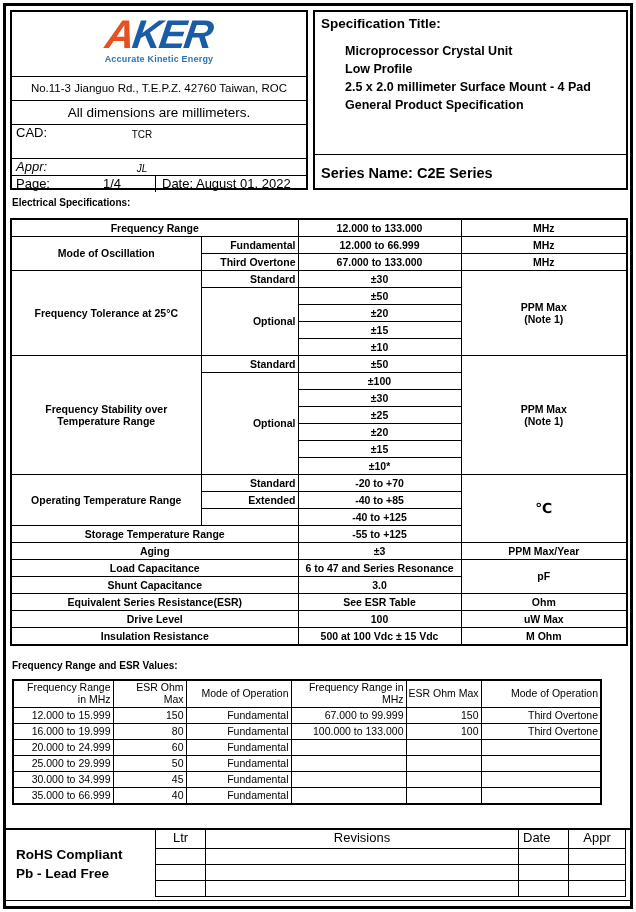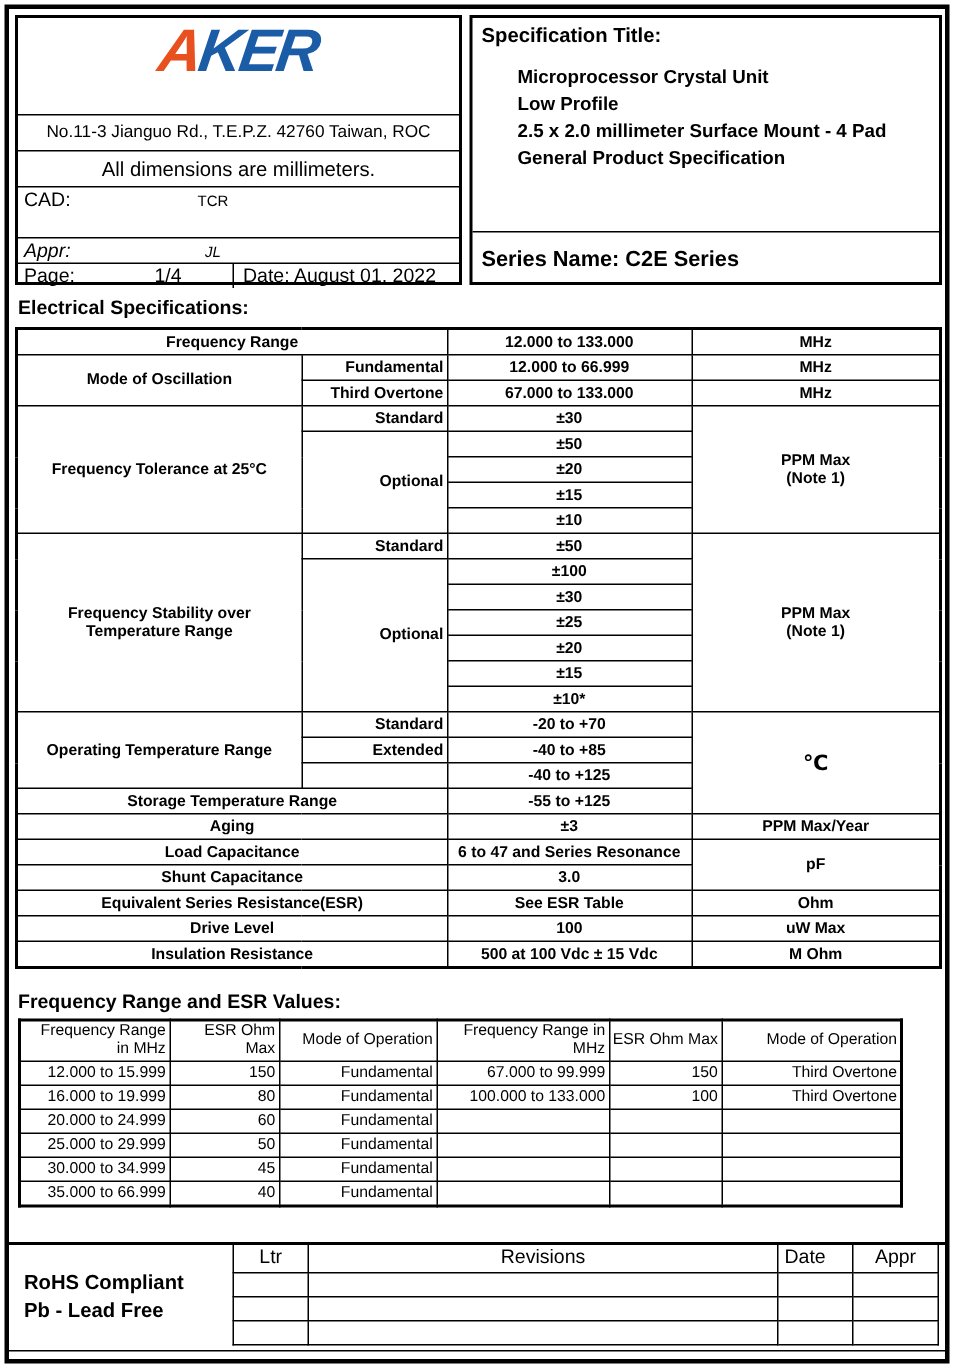--- a/index.html
+++ b/index.html
@@ -27,21 +27,21 @@
   .page-row .pdate{position:absolute;left:150px;}
 
   
   .hdr-right{position:absolute;left:313px;top:10px;width:315px;height:180px;border:2px solid #000;box-sizing:border-box;}
   .spec-box{position:absolute;left:0;top:0;width:100%;height:142px;}
   .spec-label{position:absolute;left:6px;top:4px;font-size:13.5px;font-weight:bold;}
   .spec-lines{position:absolute;left:30px;top:30px;font-size:12.5px;font-weight:bold;line-height:1.45;}
   .series-box{position:absolute;left:0;top:142px;width:100%;height:38px;border-top:1.5px solid #000;box-sizing:border-box;font-size:14.5px;font-weight:bold;line-height:36px;padding-left:6px;}
 
   
-  .sec-head{position:absolute;left:12px;font-size:13px;font-weight:bold;}
+  .sec-head{position:absolute;left:12px;font-size:10px;font-weight:bold;}
   .sec-head.elec{top:197px;}
   .sec-head.esr{top:660px;}
 
   
   table{border-collapse:collapse;table-layout:fixed;}
   td{border:1.5px solid #000;overflow:hidden;}
 
   
   .elec-table{position:absolute;left:10px;top:218px;width:616px;border:2px solid #000;}
   .elec-table td{font-size:10.5px;font-weight:bold;height:16px;padding:0 3px;line-height:1.15;}
@@ -66,20 +66,21 @@
 </style>
 </head>
 <body>
 
 <div class="page">
   <div class="page-frame"></div>
 
   <div class="hdr-left">
     <div class="logo-cell">
       <div class="logo-text"><span class="logo-a">A</span><span class="logo-rest">KER</span></div>
+      <div class="tagline">Accurate Kinetic Energy</div>
     </div>
     <div class="addr-row">No.11-3 Jianguo Rd., T.E.P.Z. 42760 Taiwan, ROC</div>
     <div class="dim-row">All dimensions are millimeters.</div>
     <div class="meta-row row-cad">
       <span class="lbl">CAD:</span>
       <span class="val">TCR</span>
     </div>
     <div class="meta-row row-appr">
       <span class="lbl">Appr:</span>
       <span class="val">JL</span>

